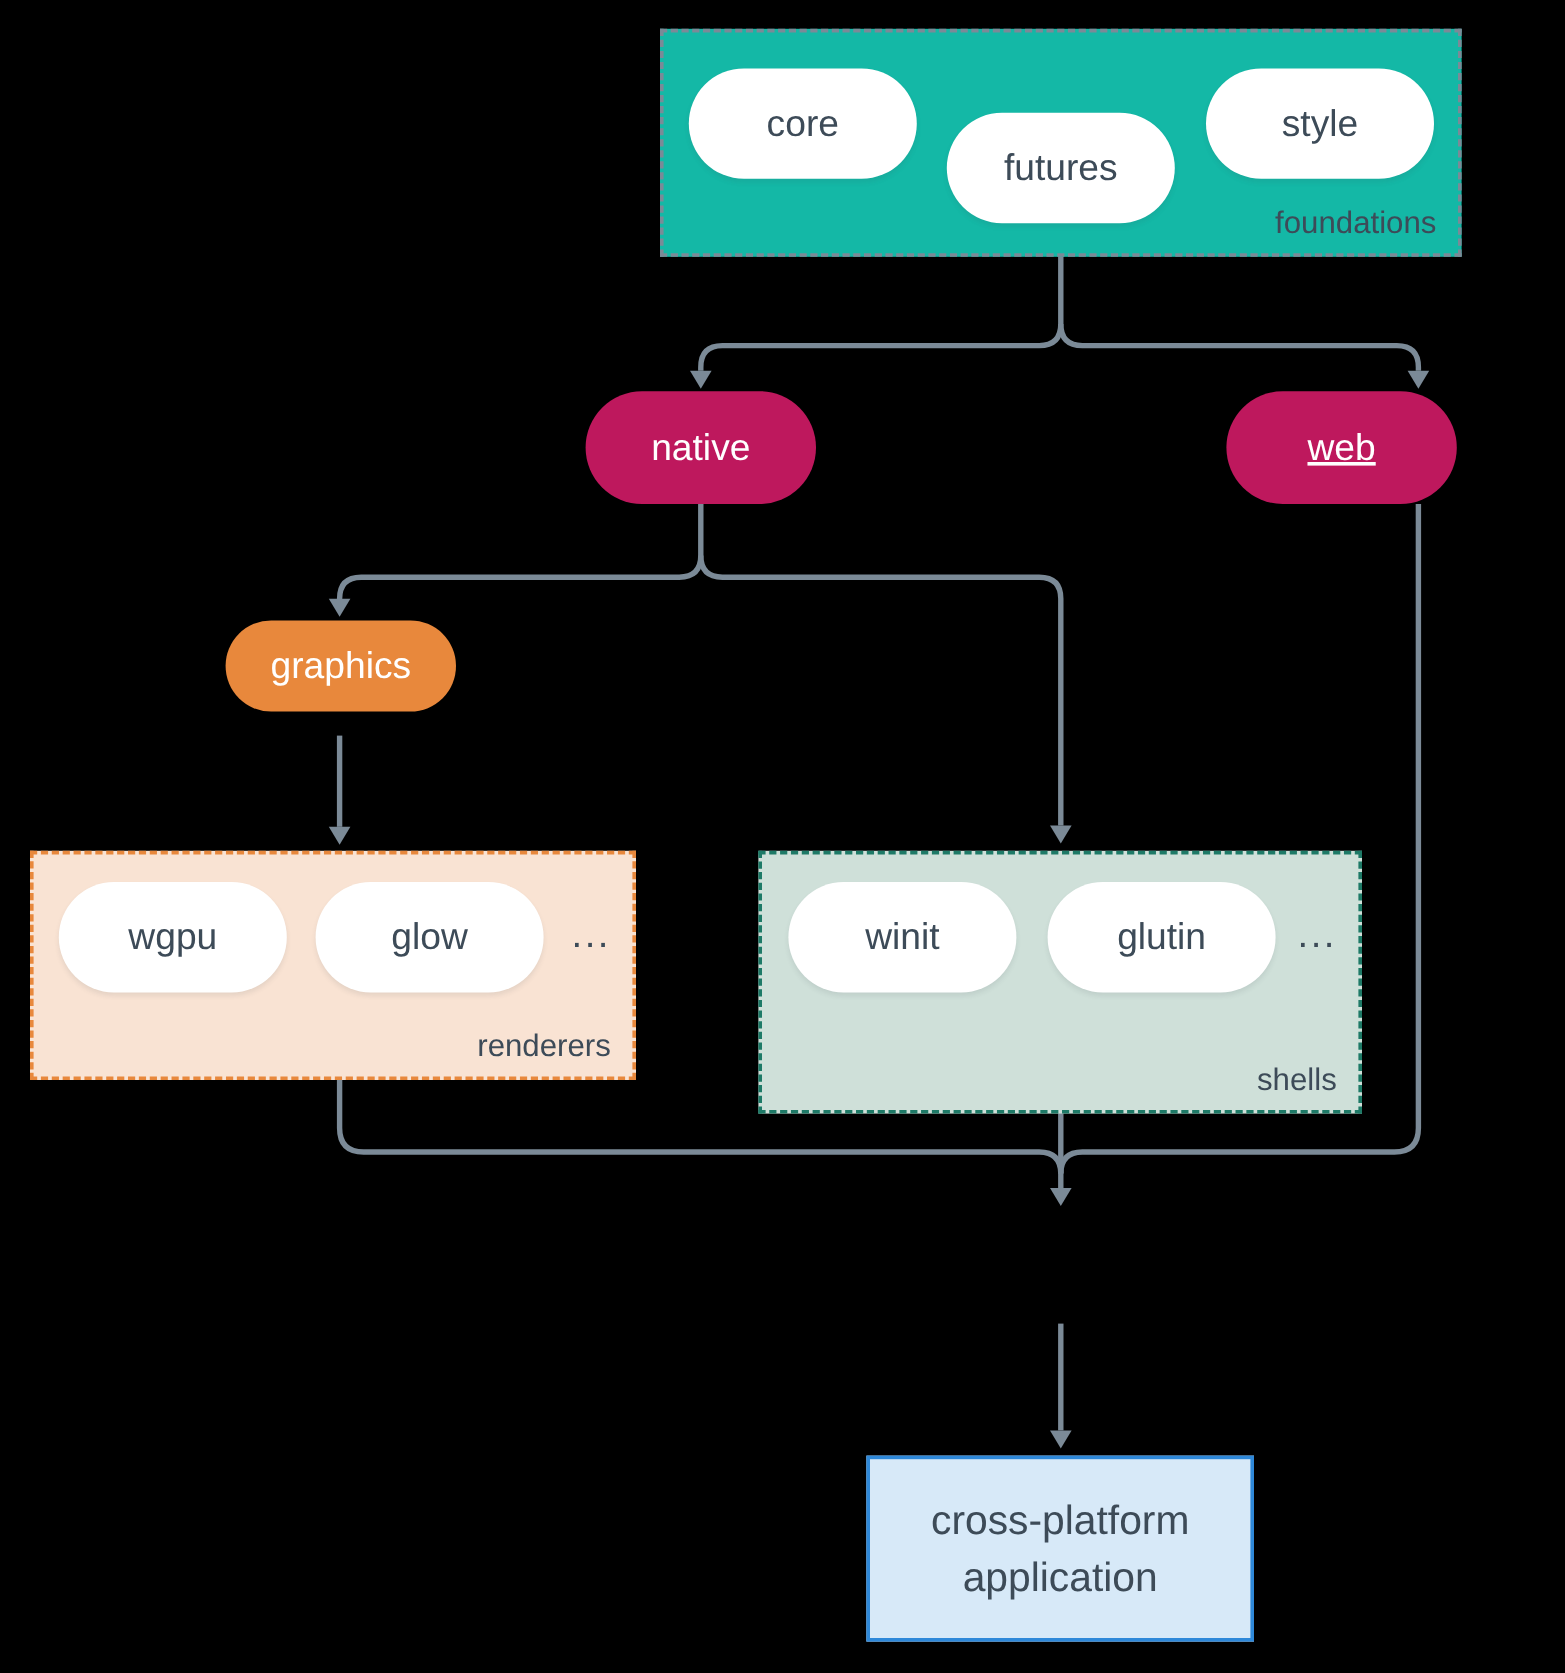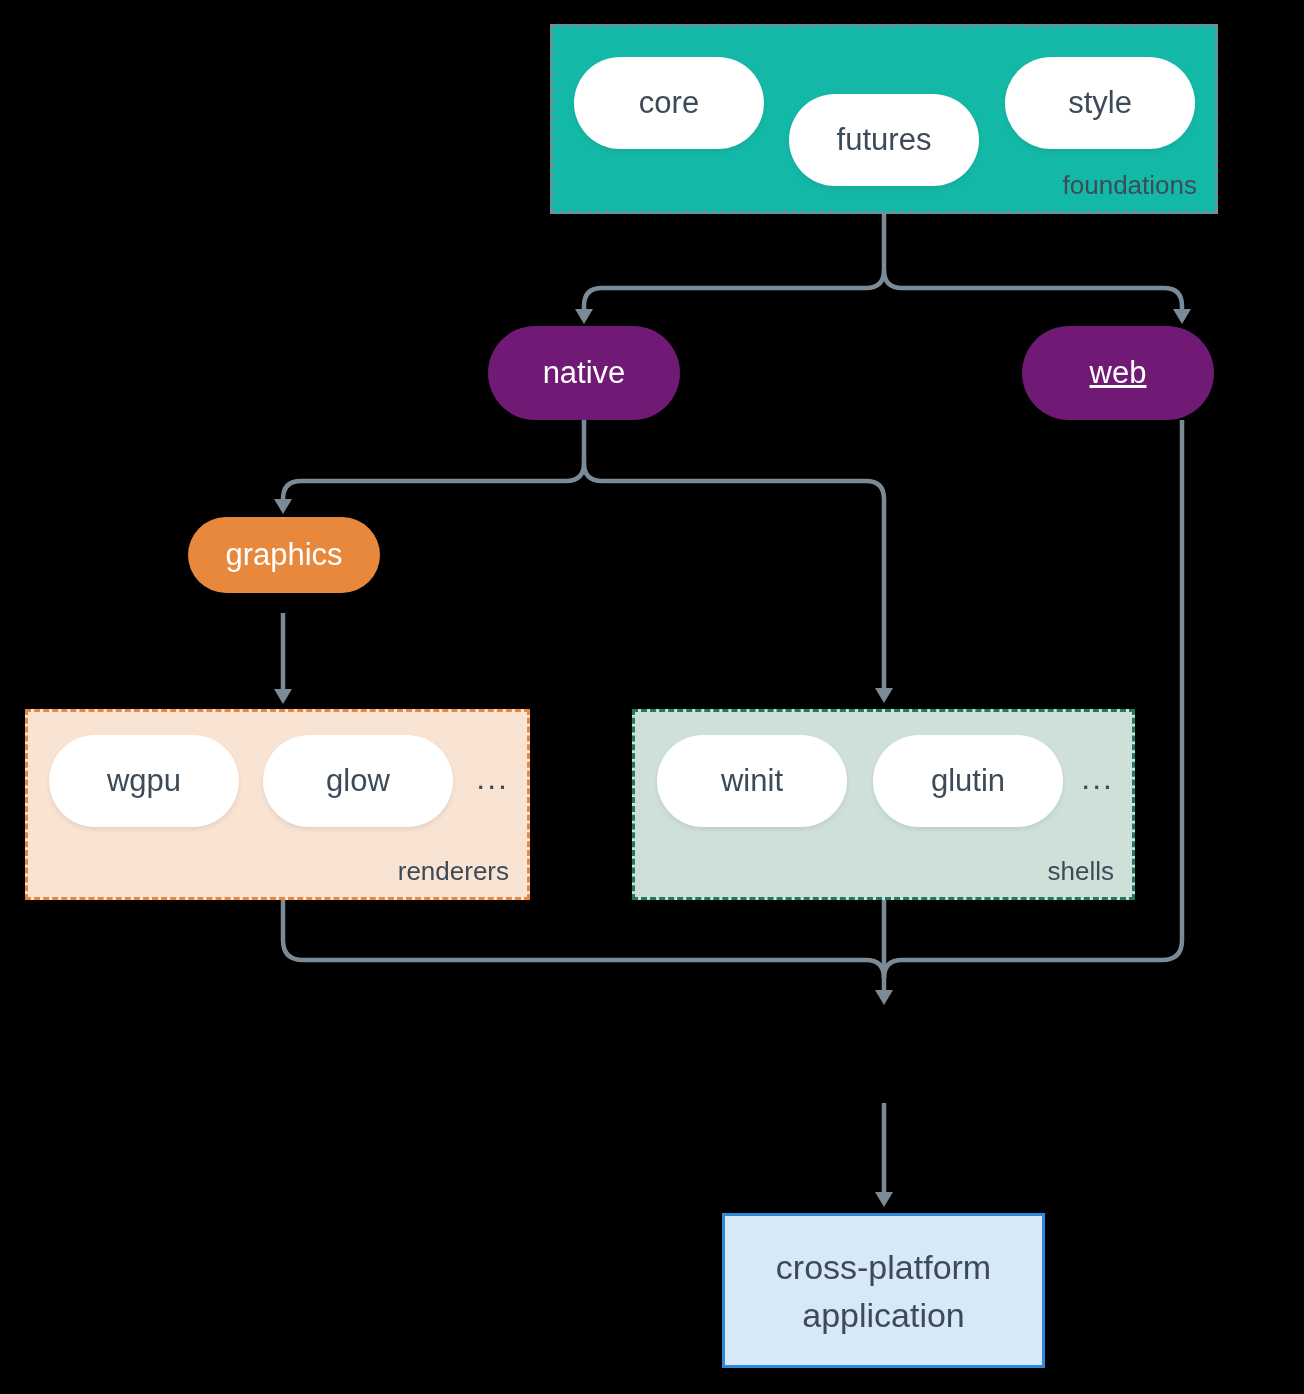--- a/index.html
+++ b/index.html
@@ -24,21 +24,21 @@
     left: 550px; top: 24px; width: 668px; height: 190px;
     background: #14b8a6;
     border: 3px dashed #7b8a97;
   }
   .group-renderers {
     left: 25px; top: 709px; width: 505px; height: 191px;
     background: #f9e3d3;
     border: 3px dashed #e8883c;
   }
   .group-shells {
-    left: 632px; top: 709px; width: 503px; height: 191px;
+    left: 632px; top: 709px; width: 503px; height: 219px;
     background: #cfe0d9;
     border: 3px dashed #1e7a67;
   }
   .group-label {
     position: absolute;
     right: 18px; bottom: 10px;
     font-size: 26px;
     color: #3d4b58;
   }
   .pill {
@@ -52,21 +52,21 @@
   .pill-white {
     background: #ffffff;
     color: #3d4b58;
     width: 190px; height: 92px;
     box-shadow: 0 3px 4px rgba(60,70,80,0.10);
   }
   .pill-node {
     width: 192px; height: 94px;
     color: #ffffff;
   }
-  .pill-purple { background: #701a75; }
+  .pill-purple { background: #be185d; }
   .pill-orange { background: #e8883c; }
   .pill-blue   { background: #2e88d9; }
   .ellipsis {
     position: absolute;
     font-size: 32px;
     color: #3d4b58;
     letter-spacing: 2px;
   }
   .app-box {
     position: absolute;

